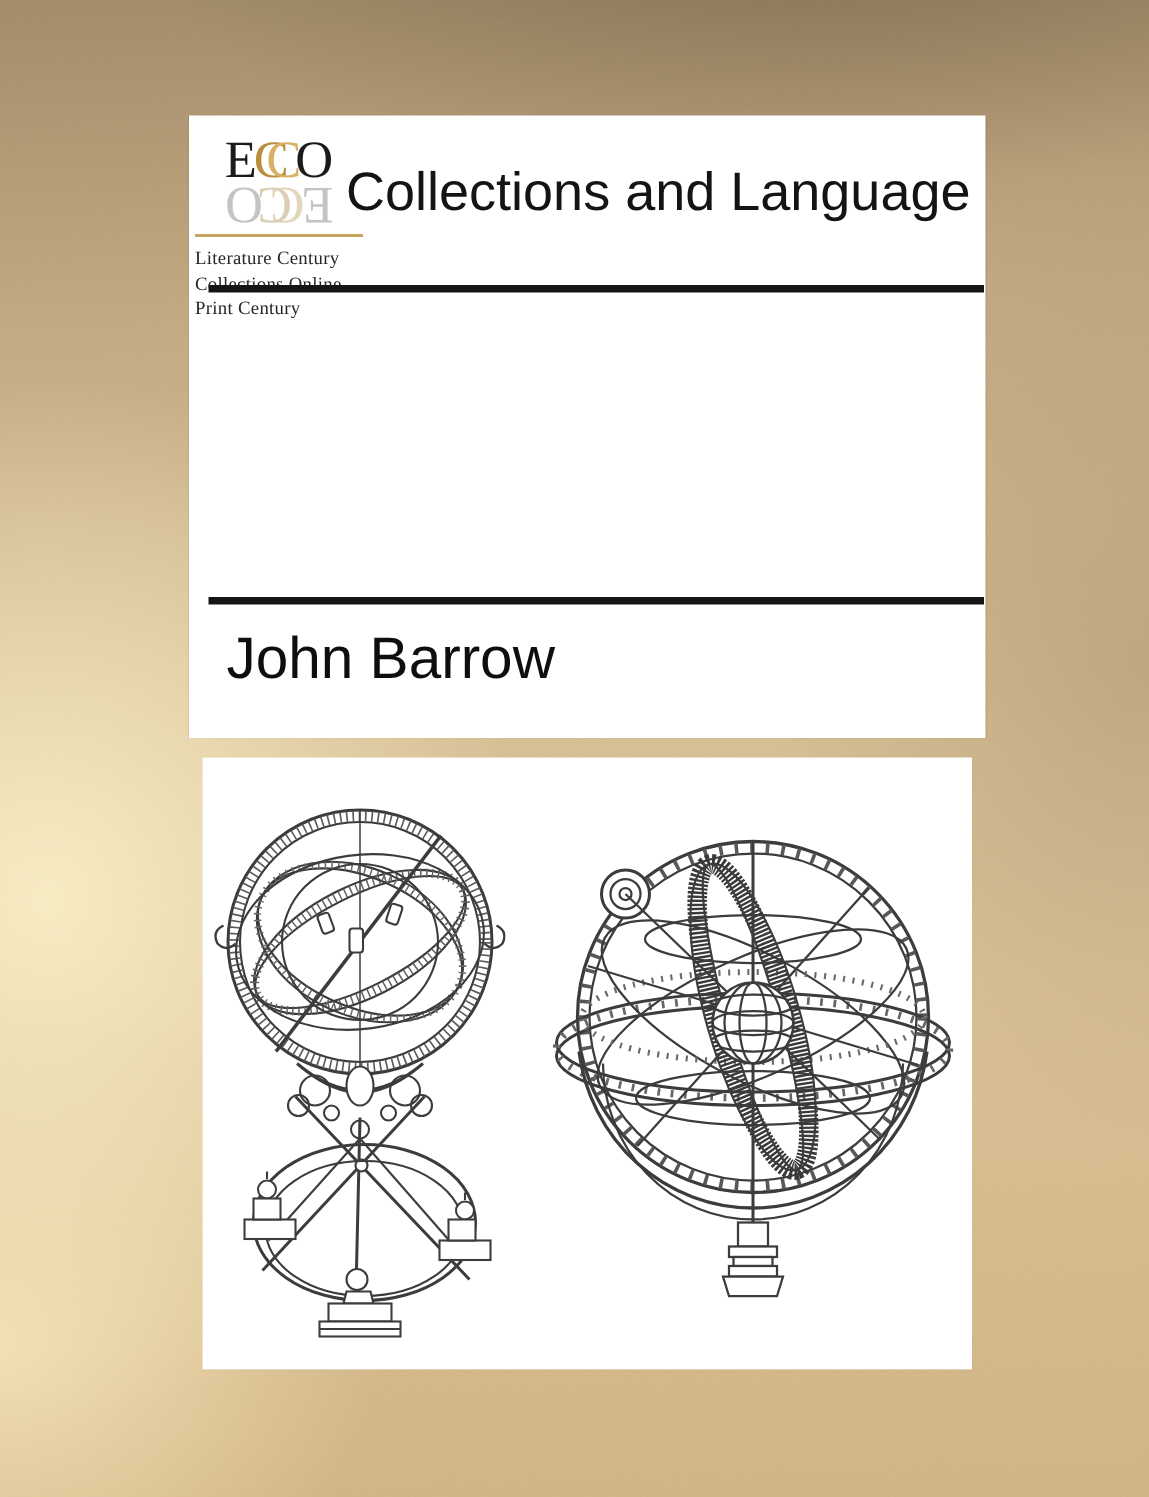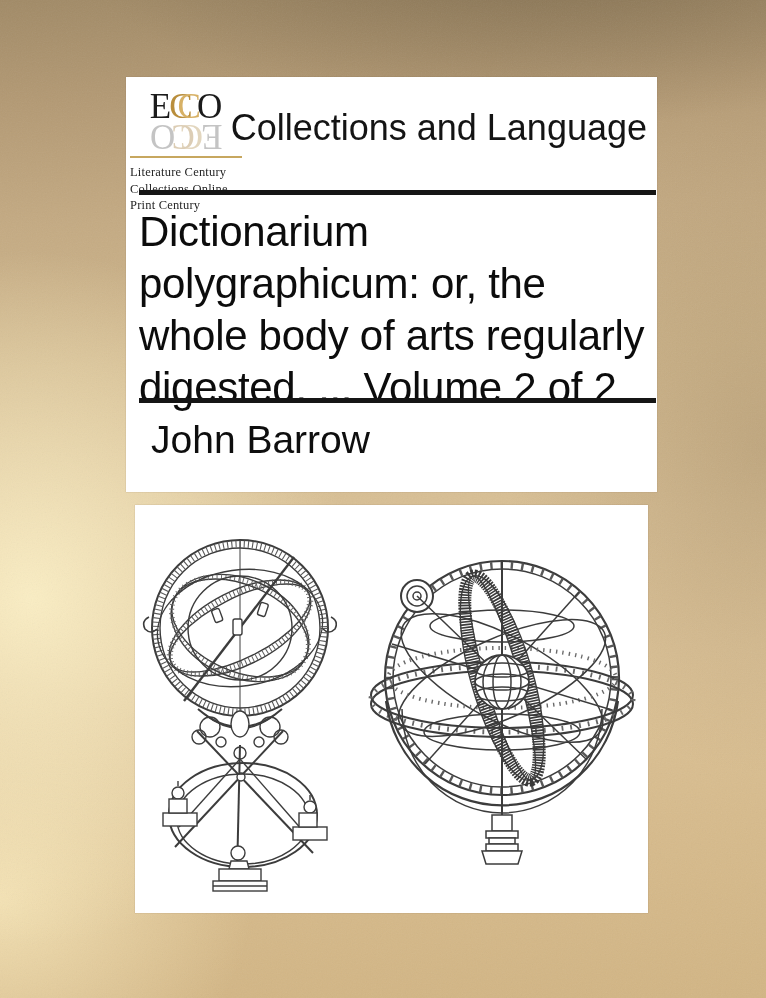--- a/index.html
+++ b/index.html
@@ -96,26 +96,20 @@
         <div>Literature Century</div>
         <div>Collections Online</div>
         <div>Print Century</div>
       </div>
     </div>
 
     <div class="category">Collections and Language</div>
 
     <div class="divider divider-1"></div>
 
-    <div class="title">
-      <div>Dictionarium</div>
-      <div>polygraphicum: or, the</div>
-      <div>whole body of arts regularly</div>
-      <div>digested. ... Volume 2 of 2</div>
-    </div>
 
     <div class="divider divider-2"></div>
 
     <div class="author">John Barrow</div>
   </div>
 
   <div class="panel panel-bottom">
 
     <svg class="sphere-left" width="196" height="372" viewBox="0 0 196 372" role="img">
       <g class="ln" stroke-width="1.4">

